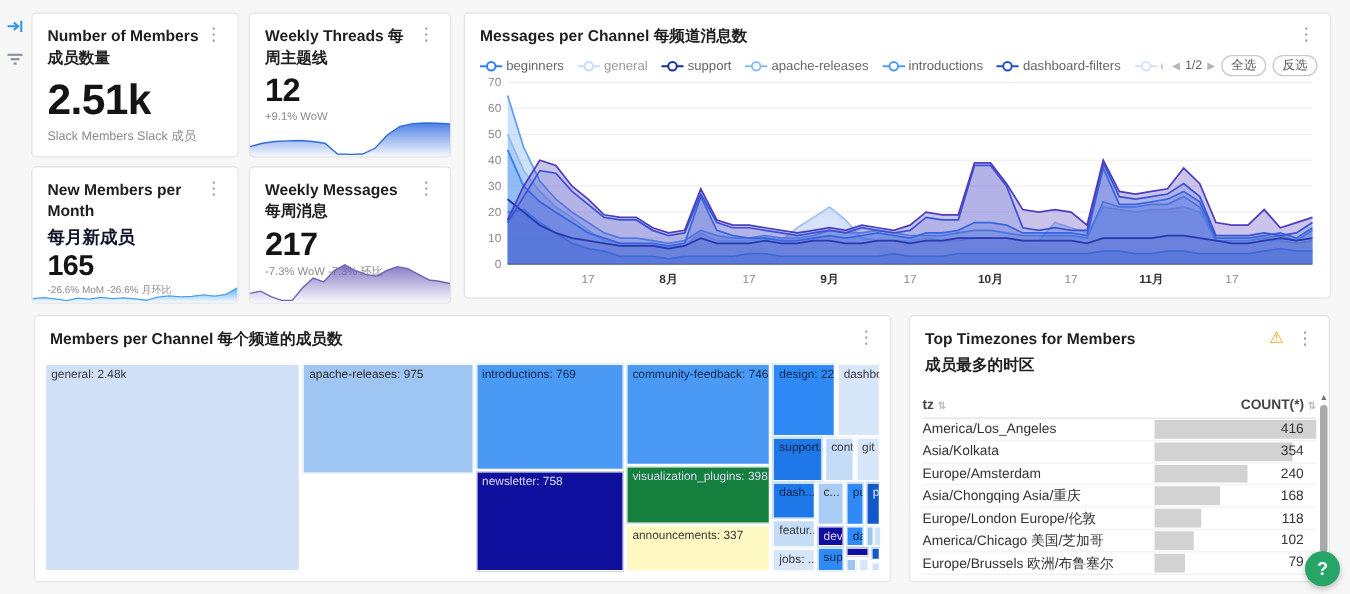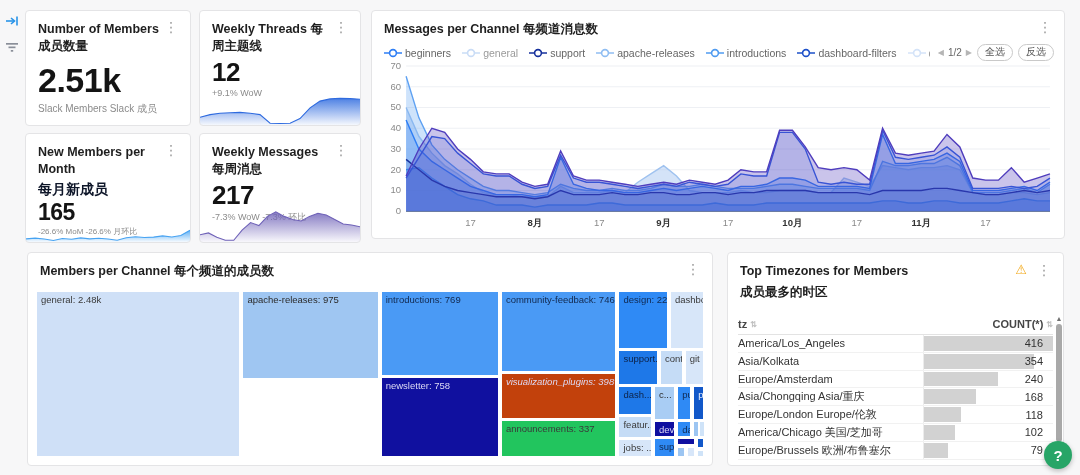--- a/index.html
+++ b/index.html
@@ -281,22 +281,22 @@
     <div class="chead">
       <div class="ctitle">Members per Channel 每个频道的成员数</div>
       <div class="kebab">⋮</div>
     </div>
     <div class="tree-wrap" id="treemap">
         <div class="tcell" style="left: 0%; top: 0%; width: 30.6%; height: 100%; background: rgb(207, 224, 247); color: rgb(58, 58, 58);">general: 2.48k</div>
         <div class="tcell" style="left: 30.9%; top: 0%; width: 20.4%; height: 53%; background: rgb(159, 198, 242); color: rgb(43, 43, 43);">apache-releases: 975</div>
         <div class="tcell" style="left: 51.6%; top: 0%; width: 17.7%; height: 51.2%; background: rgb(74, 154, 245); color: rgb(18, 41, 78);">introductions: 769</div>
         <div class="tcell" style="left: 51.6%; top: 51.8%; width: 17.7%; height: 48.2%; background: rgb(16, 16, 159); color: rgb(221, 218, 245);">newsletter: 758</div>
         <div class="tcell" style="left: 69.6%; top: 0%; width: 17.3%; height: 49%; background: rgb(74, 154, 245); color: rgb(18, 41, 78);">community-feedback: 746</div>
-        <div class="tcell" style="left: 69.6%; top: 49.6%; width: 17.3%; height: 27.5%; background: #c2410c; color: rgb(221, 218, 245); font-style: italic;">visualization_plugins: 398</div>
-        <div class="tcell" style="left: 69.6%; top: 77.7%; width: 17.3%; height: 22.3%; background: #22c55e; color: rgb(58, 58, 58);">announcements: 337</div>
+        <div class="tcell" style="left: 69.6%; top: 49.6%; width: 17.3%; height: 27.5%; background: #15803d; color: rgb(221, 218, 245);">visualization_plugins: 398</div>
+        <div class="tcell" style="left: 69.6%; top: 77.7%; width: 17.3%; height: 22.3%; background: #fef9c3; color: rgb(58, 58, 58);">announcements: 337</div>
         <div class="tcell" style="left: 87.2%; top: 0%; width: 7.4%; height: 34.7%; background: rgb(47, 138, 245); color: rgb(16, 42, 82);">design: 228</div>
         <div class="tcell" style="left: 94.9%; top: 0%; width: 5.1%; height: 34.7%; background: rgb(215, 230, 249); color: rgb(58, 58, 58);">dashboa...</div>
         <div class="tcell" style="left: 87.2%; top: 35.3%; width: 5.9%; height: 21.4%; background: rgb(30, 120, 232); color: rgb(13, 34, 71);">support...</div>
         <div class="tcell" style="left: 93.4%; top: 35.3%; width: 3.4%; height: 21.4%; background: rgb(197, 220, 246); color: rgb(58, 58, 58);">contr...</div>
         <div class="tcell" style="left: 97.1%; top: 35.3%; width: 2.9%; height: 21.4%; background: rgb(215, 230, 249); color: rgb(58, 58, 58);">git</div>
         <div class="tcell" style="left: 87.2%; top: 57.3%; width: 5%; height: 17.4%; background: rgb(30, 120, 232); color: rgb(13, 34, 71);">dash...</div>
         <div class="tcell" style="left: 92.5%; top: 57.3%; width: 3.2%; height: 20.6%; background: rgb(169, 205, 244); color: rgb(43, 43, 43);">c...</div>
         <div class="tcell" style="left: 96%; top: 57.3%; width: 2.1%; height: 20.6%; background: rgb(47, 138, 245); color: rgb(16, 42, 82);">pu</div>
         <div class="tcell" style="left: 98.4%; top: 57.3%; width: 1.6%; height: 20.6%; background: rgb(18, 88, 201); color: rgb(232, 238, 251);">pr</div>
         <div class="tcell" style="left: 87.2%; top: 75.3%; width: 5%; height: 13%; background: rgb(197, 220, 246); color: rgb(58, 58, 58);">featur...</div>

